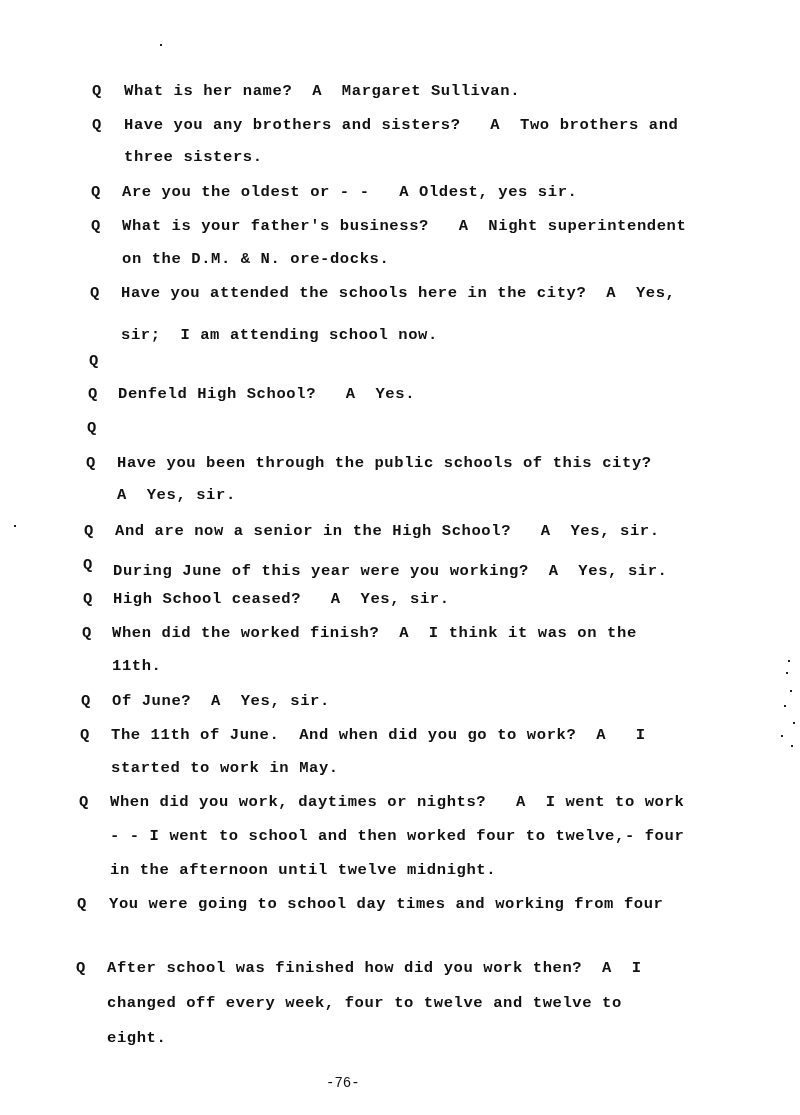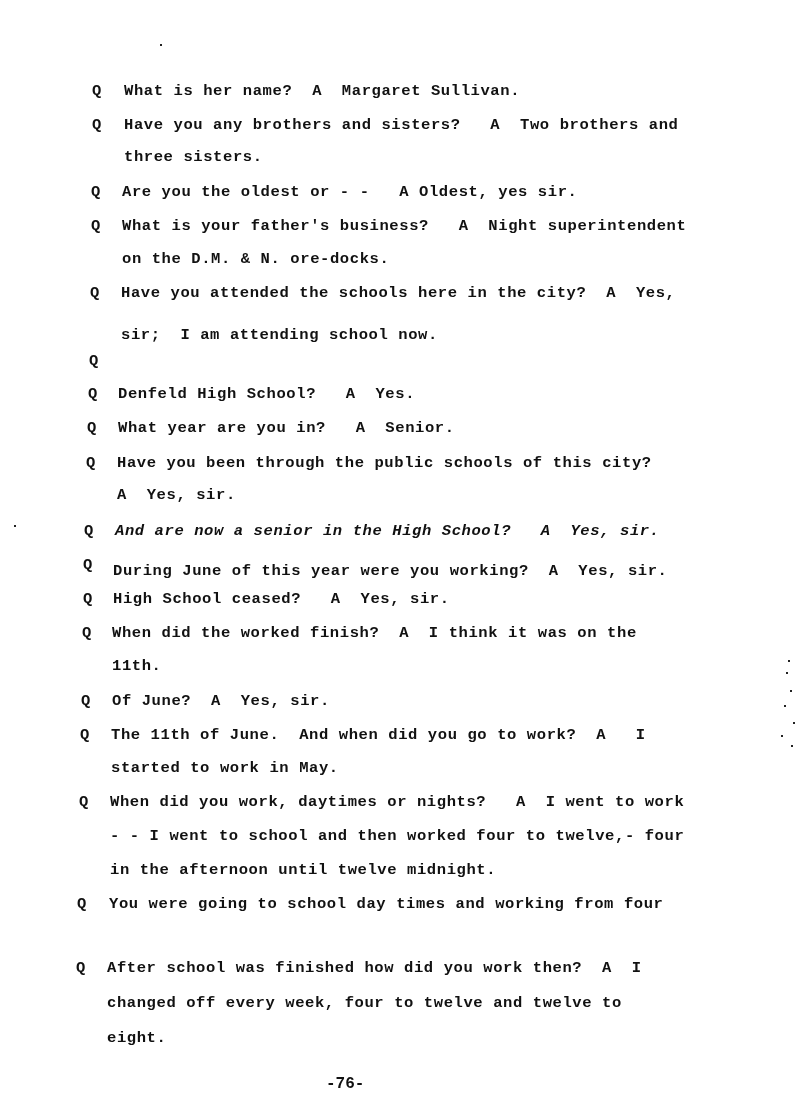--- a/index.html
+++ b/index.html
@@ -13,21 +13,21 @@
     position: absolute;
     font-size: 15.5px;
     font-weight: bold;
     white-space: pre;
     letter-spacing: 0.6px;
     line-height: 20px;
   }
   .marker { position: absolute; font-size: 15.5px; font-weight: bold; line-height: 20px; }
   .page-number {
     position: absolute; left: 326px; top: 1075px;
-    font-size: 16px; font-weight: bold; letter-spacing: 0px;
+    font-size: 14px; font-weight: normal; letter-spacing: 0px;
   }
   .speck { position: absolute; width: 2px; height: 2px; background: #222; }
 </style>
 </head>
 <body>
 
 <div class="page">
 
   <span class="marker" style="left:92px;top:81px;">Q</span>
   <span class="line" style="left:124px;top:81px;">What is her name?  A  Margaret Sullivan.</span>
@@ -46,28 +46,27 @@
   <span class="marker" style="left:90px;top:283px;">Q</span>
   <span class="line" style="left:121px;top:283px;">Have you attended the schools here in the city?  A  Yes,</span>
   <span class="line" style="left:121px;top:316px;margin-top:9px;">sir;  I am attending school now.</span>
 
   <span class="marker" style="left:89px;top:351px;">Q</span>
 
   <span class="marker" style="left:88px;top:384px;">Q</span>
   <span class="line" style="left:118px;top:384px;">Denfeld High School?   A  Yes.</span>
 
   <span class="marker" style="left:87px;top:418px;">Q</span>
-  <span class="line" style="left:118px;top:418px;">What year are you in?   A  Senior.</span>
 
   <span class="marker" style="left:86px;top:453px;">Q</span>
   <span class="line" style="left:117px;top:453px;">Have you been through the public schools of this city?</span>
   <span class="line" style="left:117px;top:485px;">A  Yes, sir.</span>
 
   <span class="marker" style="left:84px;top:521px;">Q</span>
-  <span class="line" style="left:115px;top:521px;font-style:italic;">And are now a senior in the High School?   A  Yes, sir.</span>
+  <span class="line" style="left:115px;top:521px;">And are now a senior in the High School?   A  Yes, sir.</span>
 
   <span class="marker" style="left:83px;top:555px;">Q</span>
   <span class="line" style="left:113px;top:561px;">During June of this year were you working?  A  Yes, sir.</span>
 
   <span class="marker" style="left:83px;top:589px;">Q</span>
   <span class="line" style="left:113px;top:589px;">High School ceased?   A  Yes, sir.</span>
 
   <span class="marker" style="left:82px;top:623px;">Q</span>
   <span class="line" style="left:112px;top:623px;">When did the worked finish?  A  I think it was on the</span>
   <span class="line" style="left:112px;top:656px;">11th.</span>

